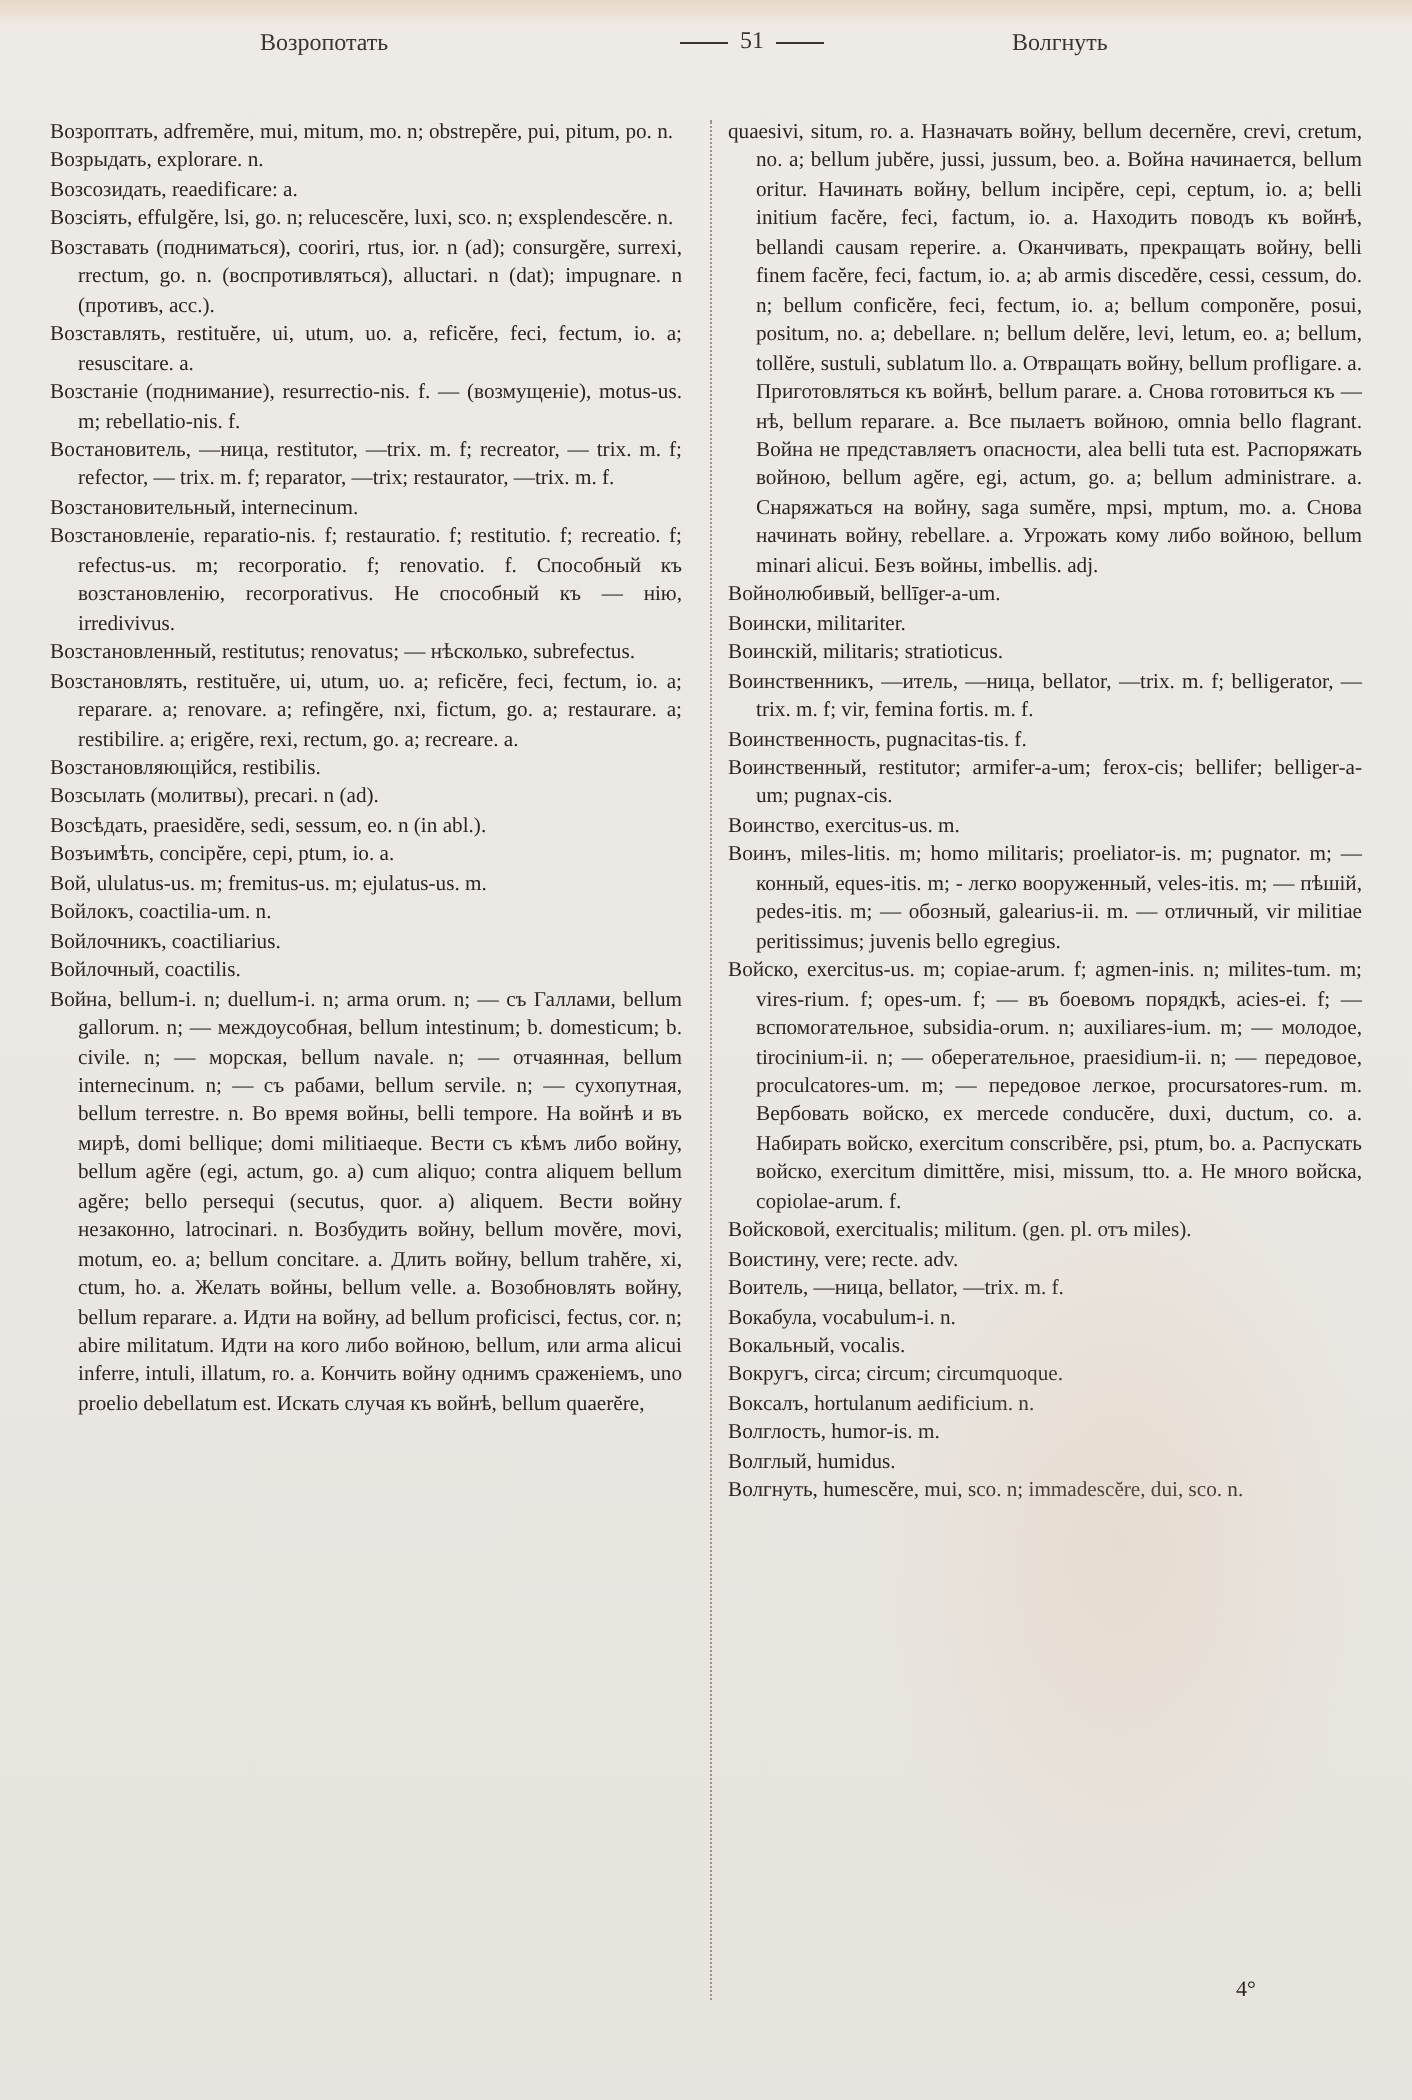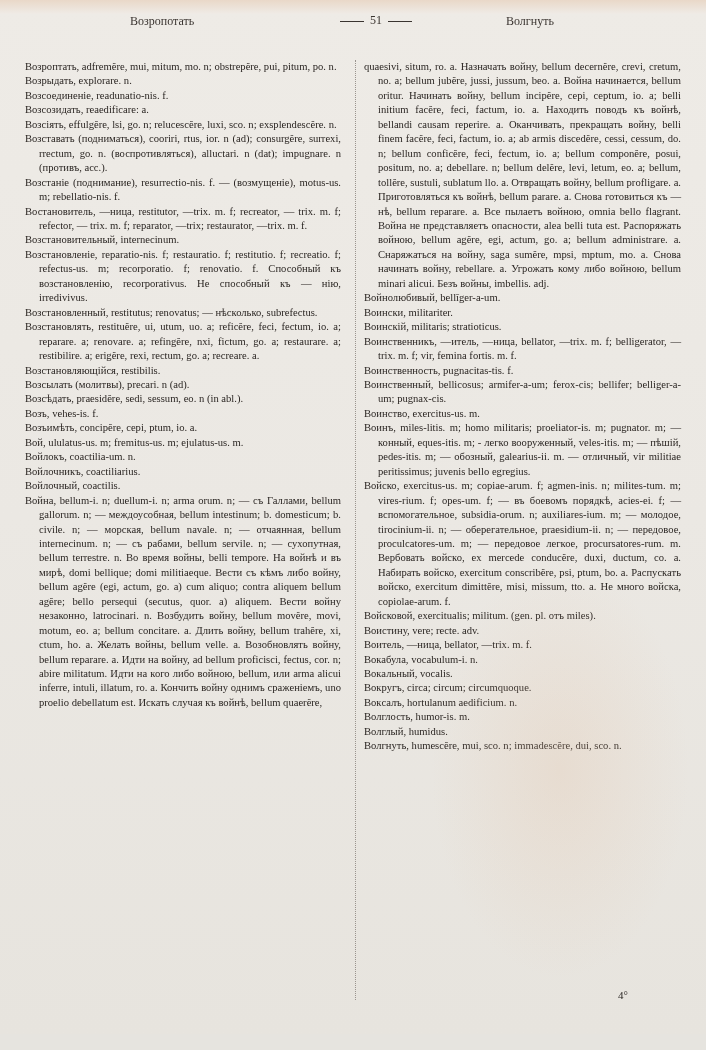--- a/index.html
+++ b/index.html
@@ -57,50 +57,49 @@
 
   <div class="header">
     <span class="left">Возропотать</span>
     <span class="center"><span class="dash"></span><span>51</span><span class="dash"></span></span>
     <span class="right">Волгнуть</span>
   </div>
 
   <div class="col left" id="col-left">
       <p class="entry">Возроптать, adfremĕre, mui, mitum, mo. n; obstrepĕre, pui, pitum, po. n.</p>
       <p class="entry">Возрыдать, explorare. n.</p>
-      <p class="entry">Возсоединеніе, readunatio-nis. f.</p>
       <p class="entry">Возсозидать, reaedificare: a.</p>
       <p class="entry">Возсіять, effulgĕre, lsi, go. n; relucescĕre, luxi, sco. n; exsplendescĕre. n.</p>
       <p class="entry">Возставать (подниматься), cooriri, rtus, ior. n (ad); consurgĕre, surrexi, rrectum, go. n. (воспротивляться), alluctari. n (dat); impugnare. n (противъ, acc.).</p>
+      <p class="entry">Возставлять, restituĕre, ui, utum, uo. a, reficĕre, feci, fectum, io. a; resuscitare. a.</p>
       <p class="entry">Возстаніе (поднимание), resurrectio-nis. f. — (возмущеніе), motus-us. m; rebellatio-nis. f.</p>
       <p class="entry">Востановитель, —ница, restitutor, —trix. m. f; recreator, — trix. m. f; refector, — trix. m. f; reparator, —trix; restaurator, —trix. m. f.</p>
       <p class="entry">Возстановительный, internecinum.</p>
       <p class="entry">Возстановленіе, reparatio-nis. f; restauratio. f; restitutio. f; recreatio. f; refectus-us. m; recorporatio. f; renovatio. f. Способный къ возстановленію, recorporativus. Не способный къ — нію, irredivivus.</p>
       <p class="entry">Возстановленный, restitutus; renovatus; — нѣсколько, subrefectus.</p>
       <p class="entry">Возстановлять, restituĕre, ui, utum, uo. a; reficĕre, feci, fectum, io. a; reparare. a; renovare. a; refingĕre, nxi, fictum, go. a; restaurare. a; restibilire. a; erigĕre, rexi, rectum, go. a; recreare. a.</p>
       <p class="entry">Возстановляющійся, restibilis.</p>
       <p class="entry">Возсылать (молитвы), precari. n (ad).</p>
       <p class="entry">Возсѣдать, praesidĕre, sedi, sessum, eo. n (in abl.).</p>
-      <p class="entry">Возъ, vehes-is. f.</p>
       <p class="entry">Возъимѣть, concipĕre, cepi, ptum, io. a.</p>
       <p class="entry">Вой, ululatus-us. m; fremitus-us. m; ejulatus-us. m.</p>
       <p class="entry">Войлокъ, coactilia-um. n.</p>
       <p class="entry">Войлочникъ, coactiliarius.</p>
       <p class="entry">Войлочный, coactilis.</p>
       <p class="entry">Война, bellum-i. n; duellum-i. n; arma orum. n; — съ Галлами, bellum gallorum. n; — междоусобная, bellum intestinum; b. domesticum; b. civile. n; — морская, bellum navale. n; — отчаянная, bellum internecinum. n; — съ рабами, bellum servile. n; — сухопутная, bellum terrestre. n. Во время войны, belli tempore. На войнѣ и въ мирѣ, domi bellique; domi militiaeque. Вести съ кѣмъ либо войну, bellum agĕre (egi, actum, go. a) cum aliquo; contra aliquem bellum agĕre; bello persequi (secutus, quor. a) aliquem. Вести войну незаконно, latrocinari. n. Возбудить войну, bellum movĕre, movi, motum, eo. a; bellum concitare. a. Длить войну, bellum trahĕre, xi, ctum, ho. a. Желать войны, bellum velle. a. Возобновлять войну, bellum reparare. a. Идти на войну, ad bellum proficisci, fectus, cor. n; abire militatum. Идти на кого либо войною, bellum, или arma alicui inferre, intuli, illatum, ro. a. Кончить войну однимъ сраженіемъ, uno proelio debellatum est. Искать случая къ войнѣ, bellum quaerĕre,</p>
     </div>
   <div class="divider"></div>
   <div class="col right" id="col-right">
       <p class="entry">quaesivi, situm, ro. a. Назначать войну, bellum decernĕre, crevi, cretum, no. a; bellum jubĕre, jussi, jussum, beo. a. Война начинается, bellum oritur. Начинать войну, bellum incipĕre, cepi, ceptum, io. a; belli initium facĕre, feci, factum, io. a. Находить поводъ къ войнѣ, bellandi causam reperire. a. Оканчивать, прекращать войну, belli finem facĕre, feci, factum, io. a; ab armis discedĕre, cessi, cessum, do. n; bellum conficĕre, feci, fectum, io. a; bellum componĕre, posui, positum, no. a; debellare. n; bellum delĕre, levi, letum, eo. a; bellum, tollĕre, sustuli, sublatum llo. a. Отвращать войну, bellum profligare. a. Приготовляться къ войнѣ, bellum parare. a. Снова готовиться къ — нѣ, bellum reparare. a. Все пылаетъ войною, omnia bello flagrant. Война не представляетъ опасности, alea belli tuta est. Распоряжать войною, bellum agĕre, egi, actum, go. a; bellum administrare. a. Снаряжаться на войну, saga sumĕre, mpsi, mptum, mo. a. Снова начинать войну, rebellare. a. Угрожать кому либо войною, bellum minari alicui. Безъ войны, imbellis. adj.</p>
       <p class="entry">Войнолюбивый, bellīger-a-um.</p>
       <p class="entry">Воински, militariter.</p>
       <p class="entry">Воинскій, militaris; stratioticus.</p>
       <p class="entry">Воинственникъ, —итель, —ница, bellator, —trix. m. f; belligerator, —trix. m. f; vir, femina fortis. m. f.</p>
       <p class="entry">Воинственность, pugnacitas-tis. f.</p>
-      <p class="entry">Воинственный, bellicosus; armifer-a-um; ferox-cis; bellifer; belliger-a-um; pugnax-cis.</p>
+      <p class="entry">Воинственный, restitutor; armifer-a-um; ferox-cis; bellifer; belliger-a-um; pugnax-cis.</p>
       <p class="entry">Воинство, exercitus-us. m.</p>
       <p class="entry">Воинъ, miles-litis. m; homo militaris; proeliator-is. m; pugnator. m; — конный, eques-itis. m; - легко вооруженный, veles-itis. m; — пѣшій, pedes-itis. m; — обозный, galearius-ii. m. — отличный, vir militiae peritissimus; juvenis bello egregius.</p>
       <p class="entry">Войско, exercitus-us. m; copiae-arum. f; agmen-inis. n; milites-tum. m; vires-rium. f; opes-um. f; — въ боевомъ порядкѣ, acies-ei. f; — вспомогательное, subsidia-orum. n; auxiliares-ium. m; — молодое, tirocinium-ii. n; — оберегательное, praesidium-ii. n; — передовое, proculcatores-um. m; — передовое легкое, procursatores-rum. m. Вербовать войско, ex mercede conducĕre, duxi, ductum, co. a. Набирать войско, exercitum conscribĕre, psi, ptum, bo. a. Распускать войско, exercitum dimittĕre, misi, missum, tto. a. Не много войска, copiolae-arum. f.</p>
       <p class="entry">Войсковой, exercitualis; militum. (gen. pl. отъ miles).</p>
       <p class="entry">Воистину, vere; recte. adv.</p>
       <p class="entry">Воитель, —ница, bellator, —trix. m. f.</p>
       <p class="entry">Вокабула, vocabulum-i. n.</p>
       <p class="entry">Вокальный, vocalis.</p>
       <p class="entry">Вокругъ, circa; circum; circumquoque.</p>
       <p class="entry">Вокcалъ, hortulanum aedificium. n.</p>

